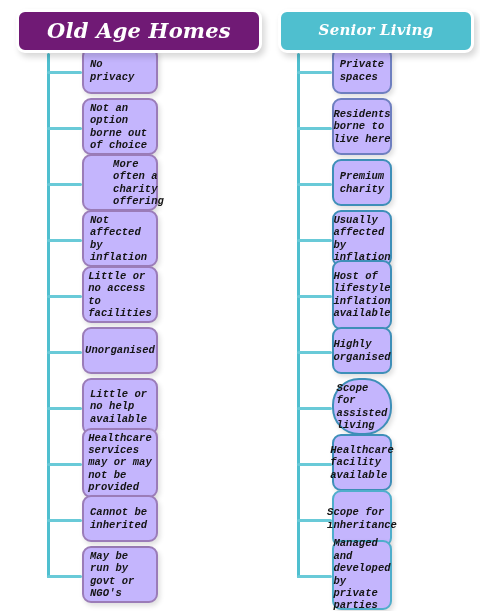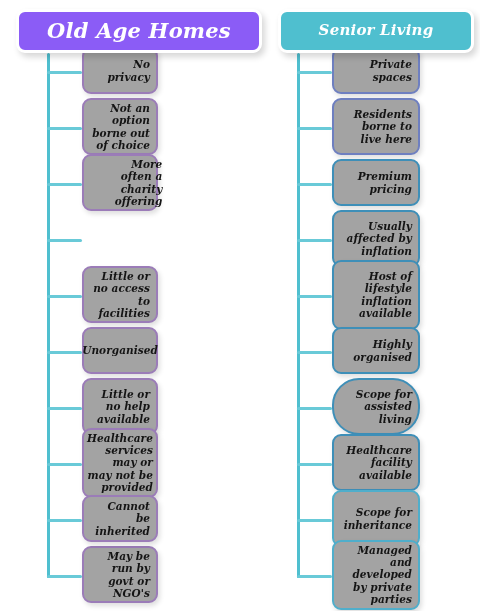--- a/index.html
+++ b/index.html
@@ -84,64 +84,65 @@
     border-radius: 2px;
   }
   .branch.last {
     border-bottom-left-radius: 0;
   }
 
   
   .node {
     position: absolute;
     box-sizing: border-box;
-    background: #a3a3a3;
+    background: #c4b5fd;
     border-radius: 9px;
     display: flex;
     align-items: center;
     justify-content: center;
-    text-align: right;
+    text-align: left;
     box-shadow: 2px 3px 5px rgba(0,0,0,0.13);
     padding: 3px 6px;
+    font-family: Liberation Mono, monospace;
   }
   .node .node-text {
     font-size: 10.5px;
     font-style: italic;
     font-weight: bold;
     color: #141414;
     line-height: 1.18;
     letter-spacing: 0.05px;
   }
 
   .column.left .node {
     left: 82px;
     width: 76px;
     border: 2px solid #9B7CB8;
   }
   .column.right .node {
     left: 92px;
-    width: 88px;
+    width: 60px;
     border: 2px solid #4FAECB;
   }
   
   .column.right .node.variant-violet {
     border-color: #6E7FC0;
   }
   .column.right .node.variant-steel {
     border-color: #3E8FB8;
   }
 </style>
 </head>
 <body>
 
 <div class="diagram">
 
   <div class="column left">
 
-    <div class="header-banner" style="background:#8b5cf6;">
+    <div class="header-banner" style="background:#701a75;">
       <span class="header-text">Old Age Homes</span>
     </div>
 
     <div class="connector-layer">
       <div class="trunk" style="left: 47px; top: 53px; height: 525px;"></div>
     <div class="branch" style="left: 47px; width: 35px; top: 71px;"></div>
         <div class="branch" style="left: 47px; width: 35px; top: 127px;"></div>
         <div class="branch" style="left: 47px; width: 35px; top: 183px;"></div>
         <div class="branch" style="left: 47px; width: 35px; top: 239px;"></div>
         <div class="branch" style="left: 47px; width: 35px; top: 295px;"></div>
@@ -154,20 +155,23 @@
 
   <div class="node" style="top: 47px; height: 47px;">
         <span class="node-text">No privacy</span>
       </div>
       <div class="node" style="top: 98px; height: 57px;">
         <span class="node-text">Not an option borne out of choice</span>
       </div>
       <div class="node" style="top: 154px; height: 57px; padding-left: 43px;">
         <span class="node-text">More often a charity offering</span>
       </div>
+      <div class="node" style="top: 210px; height: 57px;">
+        <span class="node-text">Not affected by inflation</span>
+      </div>
       <div class="node" style="top: 266px; height: 57px;">
         <span class="node-text">Little or no access to facilities</span>
       </div>
       <div class="node" style="top: 327px; height: 47px;">
         <span class="node-text">Unorganised</span>
       </div>
       <div class="node" style="top: 378px; height: 57px;">
         <span class="node-text">Little or no help available</span>
       </div>
       <div class="node" style="top: 427.5px; height: 70px;">
@@ -201,21 +205,21 @@
         <div class="branch last" style="left: 57px; width: 35px; top: 575px;"></div>
       </div>
 
   <div class="node variant-violet" style="top: 47px; height: 47px;">
         <span class="node-text">Private spaces</span>
       </div>
       <div class="node variant-violet" style="top: 98px; height: 57px;">
         <span class="node-text">Residents borne to live here</span>
       </div>
       <div class="node variant-steel" style="top: 159px; height: 47px;">
-        <span class="node-text">Premium pricing</span>
+        <span class="node-text">Premium charity</span>
       </div>
       <div class="node variant-steel" style="top: 210px; height: 57px;">
         <span class="node-text">Usually affected by inflation</span>
       </div>
       <div class="node variant-steel" style="top: 259.5px; height: 70px;">
         <span class="node-text">Host of lifestyle inflation available</span>
       </div>
       <div class="node variant-steel" style="top: 327px; height: 47px;">
         <span class="node-text">Highly organised</span>
       </div>

